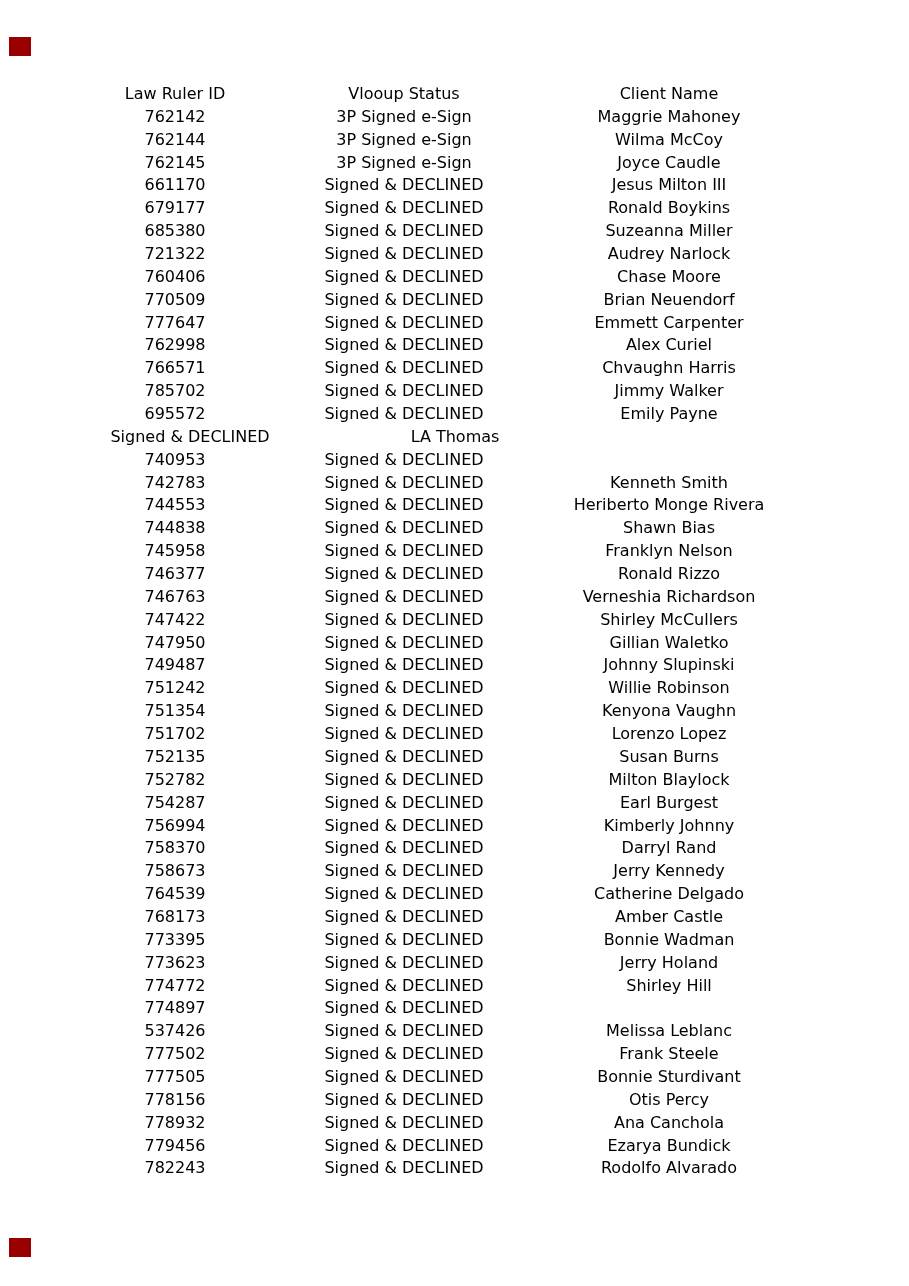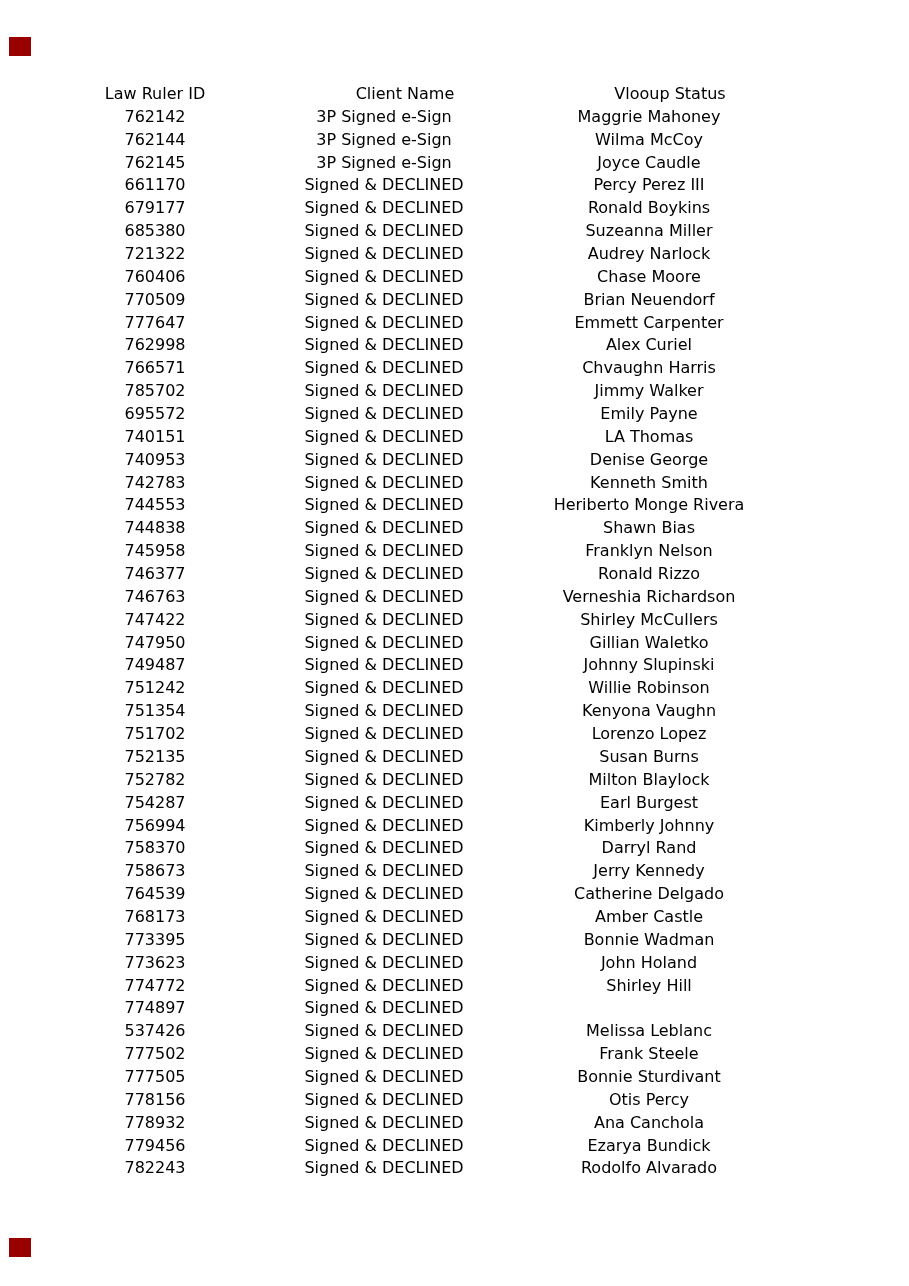--- a/index.html
+++ b/index.html
@@ -19,21 +19,21 @@
     position: absolute;
     left: 9px;
     width: 22px;
     height: 19px;
   }
   .marker.top { top: 37px; }
   .marker.bottom { top: 1238px; }
 
   .sheet {
     position: absolute;
-    left: 48px;
+    left: 68px;
     top: 83px;
   }
   .row {
     display: flex;
     height: 22.86px;
     line-height: 22.86px;
     white-space: nowrap;
   }
   .cell {
     text-align: center;
@@ -47,22 +47,22 @@
 </style>
 </head>
 <body>
 
 <div class="marker top" style="background: rgb(153, 0, 0);"></div>
 <div class="marker bottom" style="background: rgb(153, 0, 0);"></div>
 
 <div class="sheet">
   <div class="row">
     <div class="cell c1">Law Ruler ID</div>
+    <div class="cell c2">Vlooup Status</div>
     <div class="cell c3">Client Name</div>
-    <div class="cell c2">Vlooup Status</div>
   </div>
   <div id="rows">
   <div class="row">
     <div class="cell c1">762142</div>
     <div class="cell c2">3P Signed e-Sign</div>
     <div class="cell c3">Maggrie Mahoney</div>
   </div>
 
   <div class="row">
     <div class="cell c1">762144</div>
@@ -72,21 +72,21 @@
 
   <div class="row">
     <div class="cell c1">762145</div>
     <div class="cell c2">3P Signed e-Sign</div>
     <div class="cell c3">Joyce Caudle</div>
   </div>
 
   <div class="row">
     <div class="cell c1">661170</div>
     <div class="cell c2">Signed &amp; DECLINED</div>
-    <div class="cell c3">Percy Perez III</div>
+    <div class="cell c3">Jesus Milton III</div>
   </div>
 
   <div class="row">
     <div class="cell c1">679177</div>
     <div class="cell c2">Signed &amp; DECLINED</div>
     <div class="cell c3">Ronald Boykins</div>
   </div>
 
   <div class="row">
     <div class="cell c1">685380</div>
@@ -136,29 +136,27 @@
     <div class="cell c3">Jimmy Walker</div>
   </div>
 
   <div class="row">
     <div class="cell c1">695572</div>
     <div class="cell c2">Signed &amp; DECLINED</div>
     <div class="cell c3">Emily Payne</div>
   </div>
 
   <div class="row">
-    <div class="cell c1">740151</div>
     <div class="cell c2">Signed &amp; DECLINED</div>
     <div class="cell c3">LA Thomas</div>
   </div>
 
   <div class="row">
     <div class="cell c1">740953</div>
     <div class="cell c2">Signed &amp; DECLINED</div>
-    <div class="cell c3">Denise George</div>
   </div>
 
   <div class="row">
     <div class="cell c1">742783</div>
     <div class="cell c2">Signed &amp; DECLINED</div>
     <div class="cell c3">Kenneth Smith</div>
   </div>
 
   <div class="row">
     <div class="cell c1">744553</div>
@@ -276,21 +274,21 @@
 
   <div class="row">
     <div class="cell c1">773395</div>
     <div class="cell c2">Signed &amp; DECLINED</div>
     <div class="cell c3">Bonnie Wadman</div>
   </div>
 
   <div class="row">
     <div class="cell c1">773623</div>
     <div class="cell c2">Signed &amp; DECLINED</div>
-    <div class="cell c3">John Holand</div>
+    <div class="cell c3">Jerry Holand</div>
   </div>
 
   <div class="row">
     <div class="cell c1">774772</div>
     <div class="cell c2">Signed &amp; DECLINED</div>
     <div class="cell c3">Shirley Hill</div>
   </div>
 
   <div class="row">
     <div class="cell c1">774897</div>

